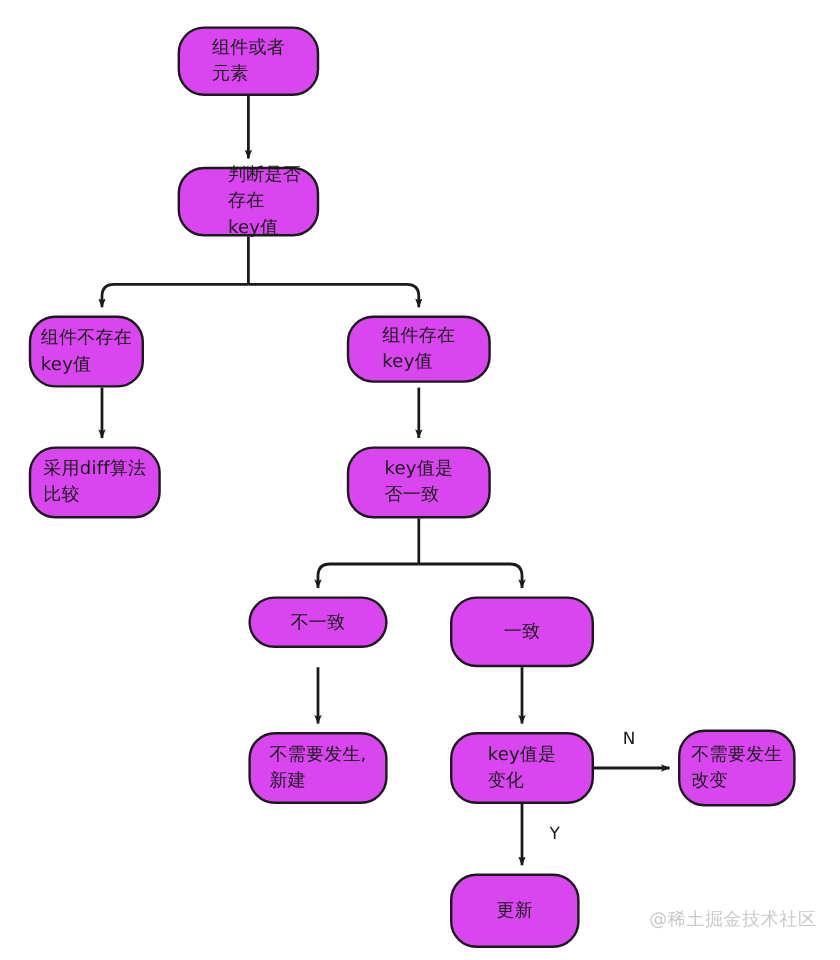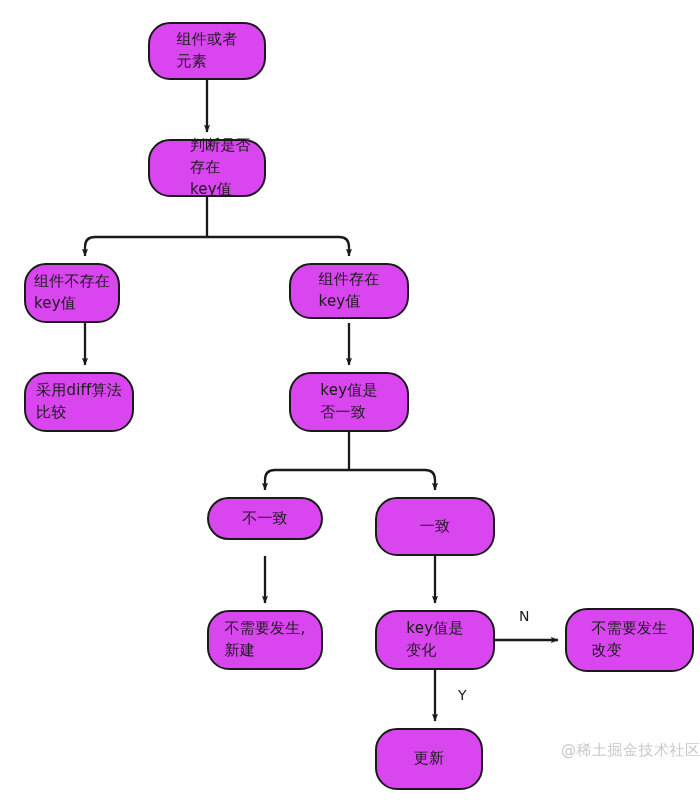--- a/index.html
+++ b/index.html
@@ -110,22 +110,22 @@
 <div class="node" style="left:207px;top:497px;width:116px;height:43px;">不一致</div>
 
 <div class="node" style="left:375px;top:497px;width:120px;height:59px;">一致</div>
 
 <div class="node" style="left:207px;top:610px;width:116px;height:60px;">不需要发生,
 新建</div>
 
 <div class="node" style="left:375px;top:610px;width:120px;height:60px;">key值是
 变化</div>
 
-<div class="node" style="left:565px;top:608px;width:129px;height:64px;">不需要发生
+<div class="node" style="left:565px;top:608px;width:98px;height:64px;">不需要发生
 改变</div>
 
 <div class="node" style="left:375px;top:728px;width:108px;height:62px;">更新</div>
 
 <div class="edge-label" style="left:519px;top:608px;">N</div>
 
 <div class="edge-label" style="left:458px;top:687px;">Y</div>
 
-<div class="watermark" style="left:541px;top:741px;margin-left:20px;">@稀土掘金技术社区</div>
+<div class="watermark" style="left:541px;top:757px;">@稀土掘金技术社区</div>
 
 </body></html>

